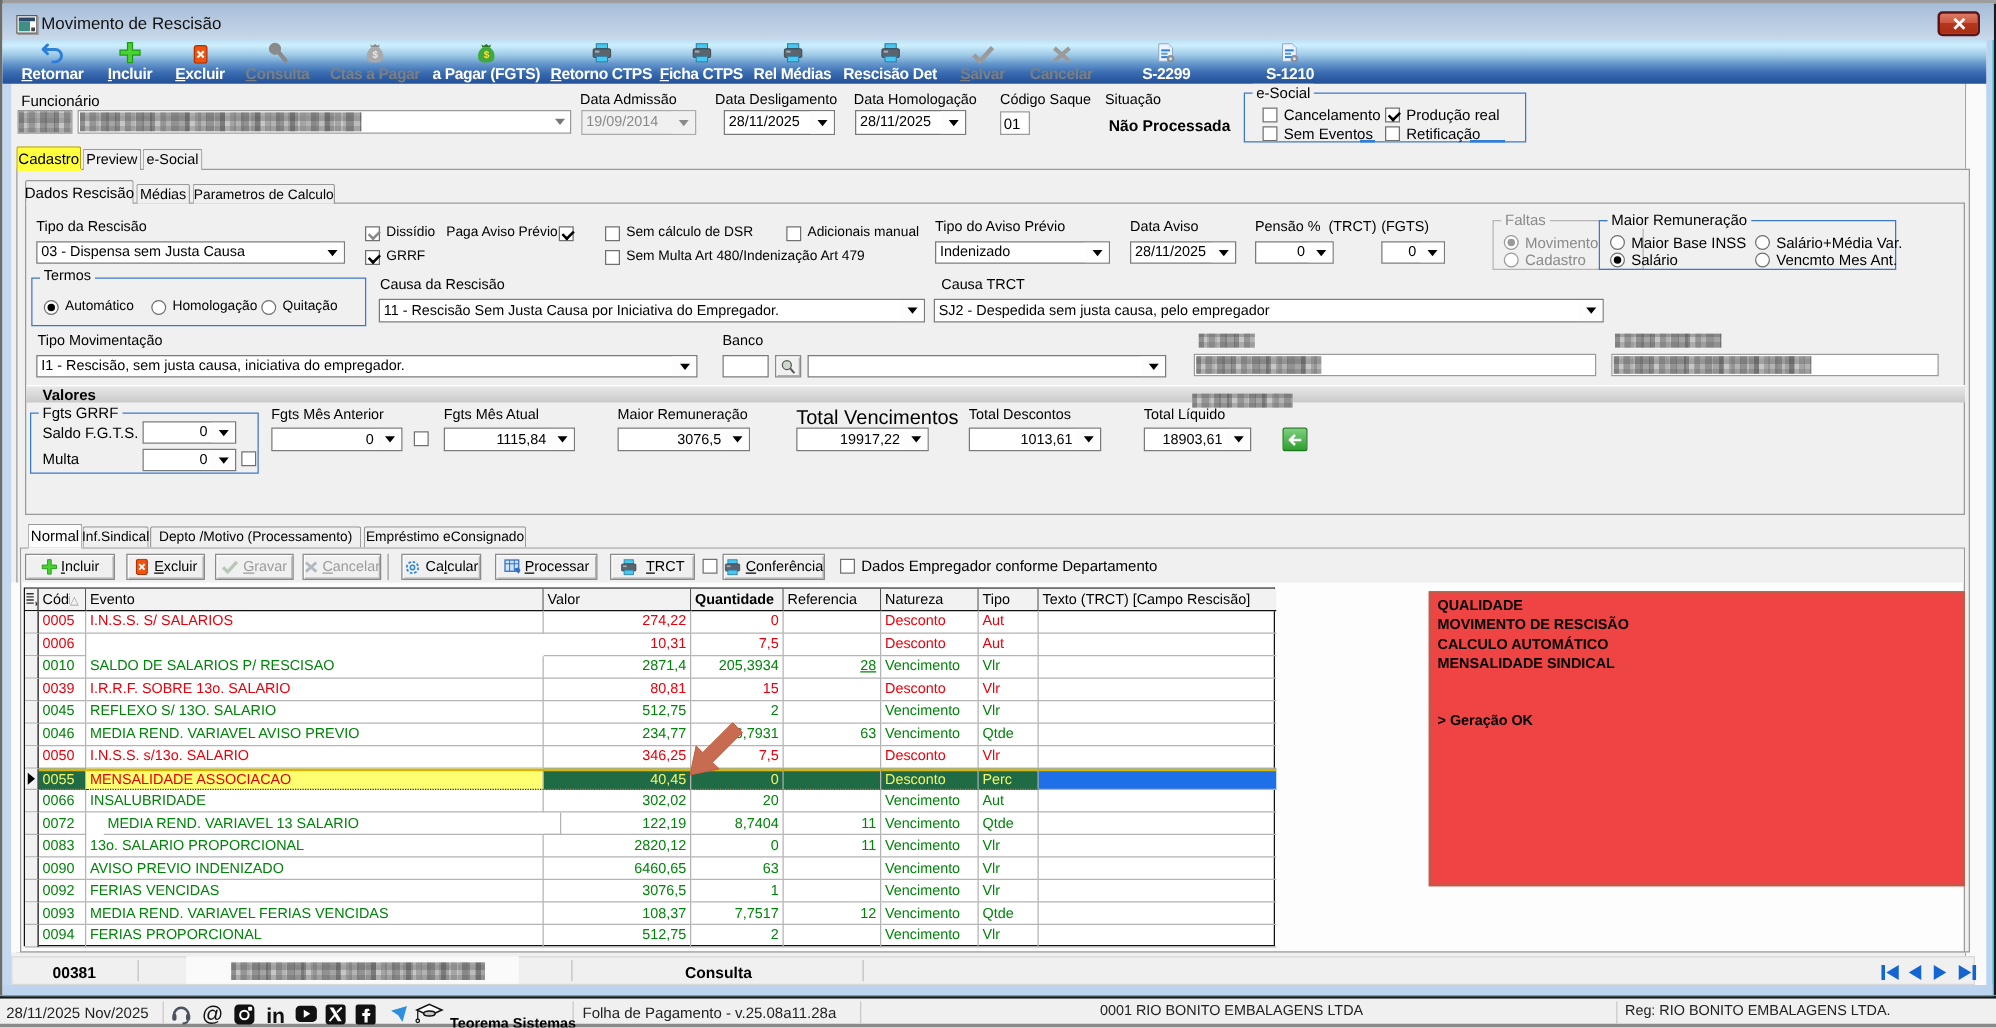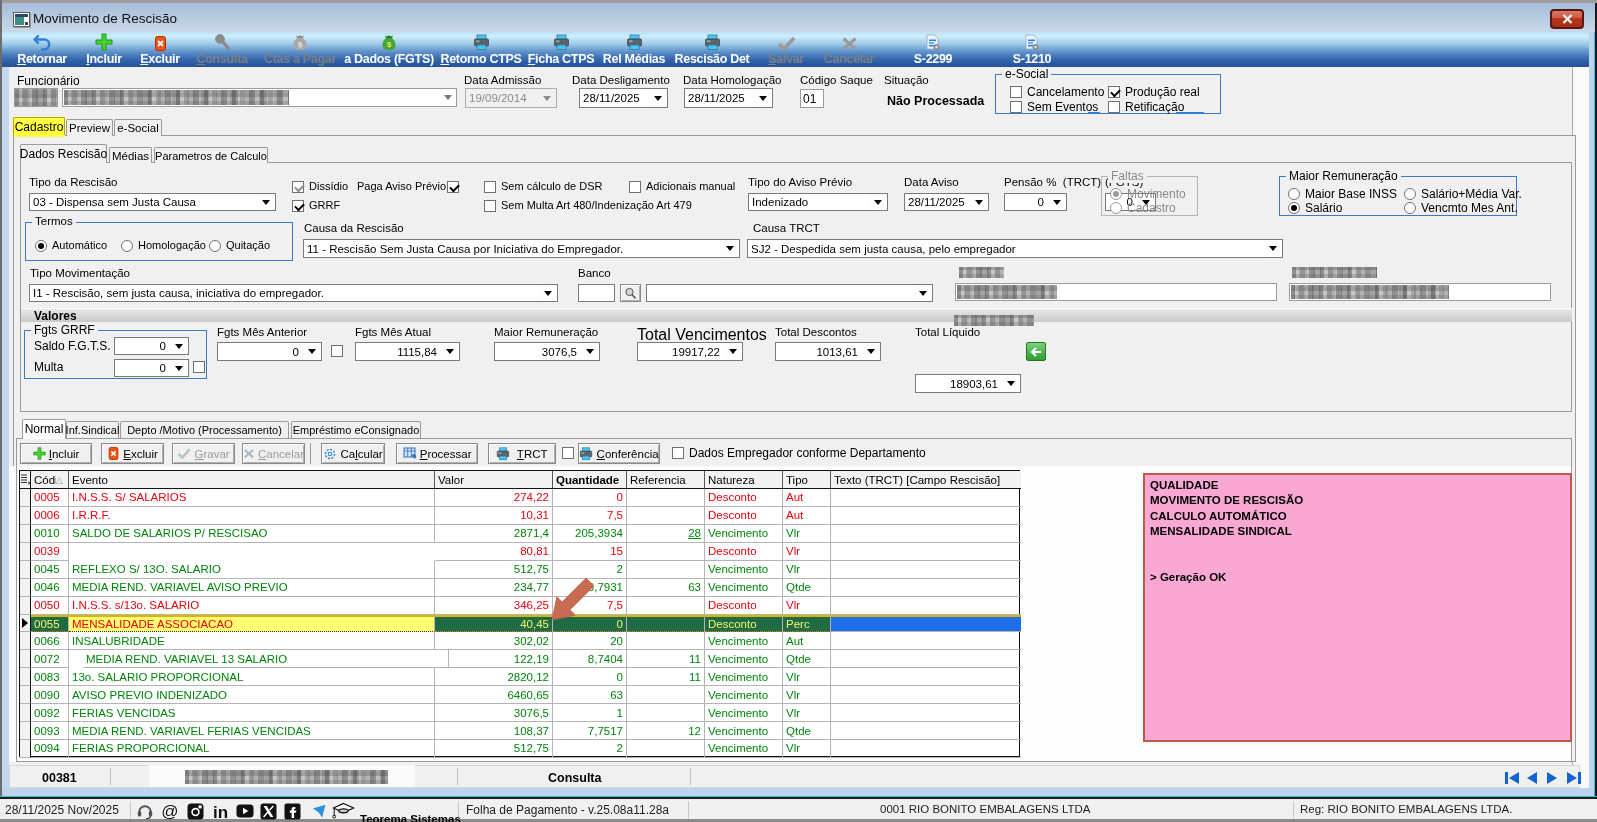--- a/index.html
+++ b/index.html
@@ -121,21 +121,21 @@
     <div class="tx">Ctas a Pagar</div>
   </div>
 <div class="tbtn" style="left:329px;width:120px;">
     <div class="ic">
       <svg width="16" height="17" viewBox="0 0 16 17">
         <path d="M5 4 L4 1.6 L6 2.6 L8 1.2 L10 2.6 L12 1.6 L11 4 Z" fill="#2c7a1e"></path>
         <path d="M5 4 C1.8 6.5 1 9.5 1.6 12.5 C2.2 15 4 16 8 16 C12 16 13.8 15 14.4 12.5 C15 9.5 14.2 6.5 11 4 Z" fill="#3fa83f"></path>
         <text x="8" y="12.5" font-size="8" font-weight="bold" fill="#ffe33a" text-anchor="middle" font-family="Liberation Sans">$</text>
       </svg>
     </div>
-    <div class="tx">a Dados (FGTS)</div>
+    <div class="tx">a Pagar (FGTS)</div>
   </div>
 <div class="tbtn" style="left:421px;width:120px;">
     <div class="ic">
       <svg width="17" height="17" viewBox="0 0 17 17">
         <rect x="4" y="1" width="9" height="4" fill="#47c8f0" stroke="#2a7ba0" stroke-width="0.8"></rect>
         <rect x="1.5" y="5" width="14" height="7" rx="1" fill="#5a646e" stroke="#333" stroke-width="0.6"></rect>
         <rect x="3" y="6.5" width="3.5" height="1.6" fill="#9fb0bd"></rect>
         <rect x="4" y="11" width="9" height="4.5" fill="#47c8f0" stroke="#2a7ba0" stroke-width="0.8"></rect>
       </svg>
     </div>
@@ -278,21 +278,21 @@
 
 <div class="lbl" style="left:748px;top:176px;font-size:11.5px;">Tipo do Aviso Prévio</div>
 <div class="combo" style="left:748px;top:193px;width:140px;height:18px;">Indenizado<div class="dd"></div></div>
 <div class="lbl" style="left:904px;top:176px;font-size:11.5px;">Data Aviso</div>
 <div class="combo" style="left:904px;top:193px;width:85px;height:18px;">28/11/2025<div class="dd"></div></div>
 <div class="lbl" style="left:1004px;top:176px;font-size:11.5px;">Pensão %&nbsp; (TRCT)</div>
 <div class="combo num" style="left:1004px;top:193px;width:63px;height:18px;">0<div class="dd"></div></div>
 <div class="lbl" style="left:1105px;top:176px;font-size:11.5px;">(FGTS)</div>
 <div class="combo num" style="left:1105px;top:193px;width:51px;height:18px;">0<div class="dd"></div></div>
 
-<div class="gb gray" style="left:1101px;top:176px;width:97px;height:40px;">
+<div class="gb gray" style="left:1194px;top:176px;width:121px;height:40px;">
     <span>Faltas</span>
  <div class="rad on gr" style="left:8px;top:11px;"></div>
     <div class="lbl" style="left:25px;top:10px;color:#8a8a8a;">Movimento</div>
  <div class="rad gr" style="left:8px;top:25px;"></div>
     <div class="lbl" style="left:25px;top:24px;color:#8a8a8a;">Cadastro</div>
 </div>
 <div class="gb" style="left:1279px;top:176px;width:238px;height:40px;">
     <span>Maior Remuneração</span>
  <div class="rad" style="left:8px;top:11px;"></div>
     <div class="lbl" style="left:25px;top:10px;">Maior Base INSS</div>
@@ -359,21 +359,21 @@
 <div class="cb" style="left:331px;top:345px;"></div>
 <div class="lbl" style="left:355px;top:326px;font-size:11.5px;">Fgts Mês Atual</div>
 <div class="combo num" style="left:355px;top:342px;width:105px;height:19px;">1115,84<div class="dd"></div></div>
 <div class="lbl" style="left:494px;top:326px;font-size:11.5px;">Maior Remuneração</div>
 <div class="combo num" style="left:494px;top:342px;width:106px;height:19px;">3076,5<div class="dd"></div></div>
 <div class="lbl" style="left:637px;top:326px;font-size:16px;">Total Vencimentos</div>
 <div class="combo num" style="left:637px;top:342px;width:106px;height:19px;">19917,22<div class="dd"></div></div>
 <div class="lbl" style="left:775px;top:326px;font-size:11.5px;">Total Descontos</div>
 <div class="combo num" style="left:775px;top:342px;width:106px;height:19px;">1013,61<div class="dd"></div></div>
 <div class="lbl" style="left:915px;top:326px;font-size:11.5px;">Total Líquido</div>
-<div class="combo num" style="left:915px;top:342px;width:106px;height:19px;margin-top:32px;">18903,61<div class="dd"></div></div>
+<div class="combo num" style="left:915px;top:342px;width:86px;height:19px;">18903,61<div class="dd"></div></div>
 <div class="a" style="left:1026px;top:342px;width:20px;height:19px;background:linear-gradient(#7ed07e,#2e9e2e);border:1px solid #1c7a1c;border-radius:2px;display:flex;align-items:center;justify-content:center;">
  <svg width="12" height="10" viewBox="0 0 12 10">
       <path d="M6 1 L2 5 L6 9 M2 5 H11" stroke="#fff" stroke-width="2" fill="none"></path>
     </svg>
   </div>
 
 <div class="tab" style="left:22px;top:419px;width:44px;height:19px;background:#fdfdfd;font-size:12px;">Normal</div>
 <div class="tab" style="left:66px;top:421px;width:53px;height:17px;font-size:11px;">Inf.Sindical</div>
 <div class="tab" style="left:120px;top:421px;width:169px;height:17px;font-size:11px;">Depto /Motivo (Processamento)</div>
 <div class="tab" style="left:291px;top:421px;width:130px;height:17px;font-size:11px;">Empréstimo eConsignado</div>
@@ -454,40 +454,40 @@
 <div class="gc gr-r" style="left:49px;top:18.0px;width:366px;">I.N.S.S. S/ SALARIOS</div>
 <div class="gc n gr-r" style="left:415px;top:18.0px;width:118px;">274,22</div>
 <div class="gc n gr-r" style="left:533px;top:18.0px;width:74px;">0</div>
 <div class="gc n gr-r" style="left:607px;top:18.0px;width:78px;"></div>
 <div class="gc gr-r" style="left:685px;top:18.0px;width:78px;">Desconto</div>
 <div class="gc gr-r" style="left:763px;top:18.0px;width:48px;">Aut</div>
 <div class="gc" style="left:811px;top:18.0px;width:190px;border-right:none;"></div>
 
 <div class="gc sel" style="left:0;top:35.9px;width:11px;"></div>
 <div class="gc gr-r" style="left:11px;top:35.9px;width:38px;">0006</div>
-<div class="gc gr-r" style="left:49px;top:35.9px;width:366px;">I.R.R.F.</div>
 <div class="gc n gr-r" style="left:415px;top:35.9px;width:118px;">10,31</div>
 <div class="gc n gr-r" style="left:533px;top:35.9px;width:74px;">7,5</div>
 <div class="gc n gr-r" style="left:607px;top:35.9px;width:78px;"></div>
 <div class="gc gr-r" style="left:685px;top:35.9px;width:78px;">Desconto</div>
 <div class="gc gr-r" style="left:763px;top:35.9px;width:48px;">Aut</div>
 <div class="gc" style="left:811px;top:35.9px;width:190px;border-right:none;"></div>
 
 <div class="gc sel" style="left:0;top:53.9px;width:11px;"></div>
 <div class="gc gr-g" style="left:11px;top:53.9px;width:38px;">0010</div>
 <div class="gc gr-g" style="left:49px;top:53.9px;width:366px;">SALDO DE SALARIOS P/ RESCISAO</div>
 <div class="gc n gr-g" style="left:415px;top:53.9px;width:118px;">2871,4</div>
 <div class="gc n gr-g" style="left:533px;top:53.9px;width:74px;">205,3934</div>
 <div class="gc n gr-g" style="left:607px;top:53.9px;width:78px;text-decoration:underline;">28</div>
 <div class="gc gr-g" style="left:685px;top:53.9px;width:78px;">Vencimento</div>
 <div class="gc gr-g" style="left:763px;top:53.9px;width:48px;">Vlr</div>
 <div class="gc" style="left:811px;top:53.9px;width:190px;border-right:none;"></div>
 
 <div class="gc sel" style="left:0;top:71.8px;width:11px;"></div>
 <div class="gc gr-r" style="left:11px;top:71.8px;width:38px;">0039</div>
+<div class="gc gr-r" style="left:49px;top:71.8px;width:366px;">I.R.R.F. SOBRE 13o. SALARIO</div>
 <div class="gc n gr-r" style="left:415px;top:71.8px;width:118px;">80,81</div>
 <div class="gc n gr-r" style="left:533px;top:71.8px;width:74px;">15</div>
 <div class="gc n gr-r" style="left:607px;top:71.8px;width:78px;"></div>
 <div class="gc gr-r" style="left:685px;top:71.8px;width:78px;">Desconto</div>
 <div class="gc gr-r" style="left:763px;top:71.8px;width:48px;">Vlr</div>
 <div class="gc" style="left:811px;top:71.8px;width:190px;border-right:none;"></div>
 
 <div class="gc sel" style="left:0;top:89.7px;width:11px;"></div>
 <div class="gc gr-g" style="left:11px;top:89.7px;width:38px;">0045</div>
 <div class="gc gr-g" style="left:49px;top:89.7px;width:366px;">REFLEXO S/ 13O. SALARIO</div>
@@ -600,21 +600,21 @@
 <div class="gc n gr-g" style="left:607px;top:269.0px;width:78px;"></div>
 <div class="gc gr-g" style="left:685px;top:269.0px;width:78px;">Vencimento</div>
 <div class="gc gr-g" style="left:763px;top:269.0px;width:48px;">Vlr</div>
 <div class="gc" style="left:811px;top:269.0px;width:190px;border-right:none;"></div>
 </div>
 
 <svg class="a" style="left:546px;top:574px;" width="50" height="48" viewBox="0 0 50 48">
  <path d="M6 46 L10.9 22.7 L16.2 28 L40.1 4.1 L47.9 11.9 L24 35.8 L29.3 41.1 Z" fill="#c76b51" stroke="#bd5f45" stroke-width="0.8"></path>
 </svg>
 
-<div class="a" style="left:1143px;top:473px;width:429px;height:269px;background:#f9a8d4;border:2px solid #c05a48;
+<div class="a" style="left:1143px;top:473px;width:429px;height:236px;background:#ef4444;border:2px solid #c05a48;
  font-size:11.5px;font-weight:bold;color:#000;line-height:15.4px;padding:3px 0 0 5px;">
 QUALIDADE<br>MOVIMENTO DE RESCISÃO<br>CALCULO AUTOMÁTICO<br>MENSALIDADE SINDICAL<br><br><br>&gt; Geração OK
 </div>
 
 <div class="a" style="left:9px;top:765px;width:1571px;height:23px;background:#f0f0f0;border:1px solid #d8d8d8;"></div>
 <div class="a" style="left:110px;top:768px;width:1px;height:17px;background:#c0c0c0;"></div>
 <div class="a" style="left:149px;top:765px;width:266px;height:22px;background:#fafafa;"></div>
 <div class="a" style="left:457px;top:768px;width:1px;height:17px;background:#c0c0c0;"></div>
 <div class="a" style="left:690px;top:768px;width:1px;height:17px;background:#c0c0c0;"></div>
 <div class="lbl" style="left:42px;top:771px;font-weight:bold;font-size:12.5px;">00381</div>

